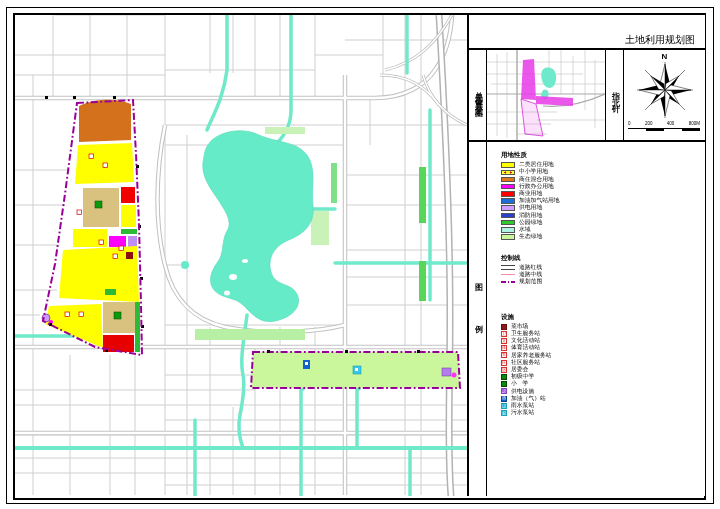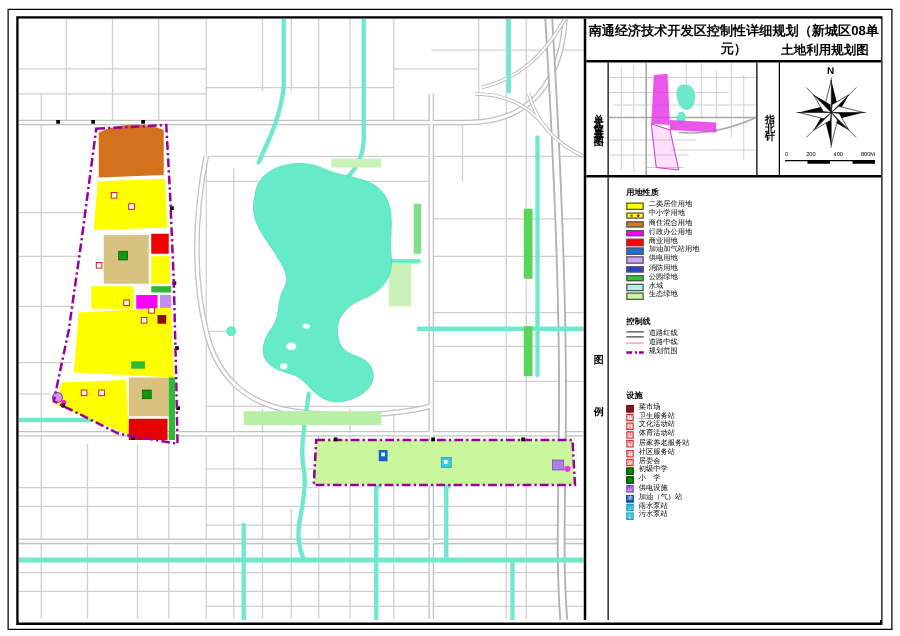--- a/index.html
+++ b/index.html
@@ -11,21 +11,21 @@
   
   .map-area{position:absolute;left:15px;top:15px;width:452px;height:481px;background:#fff;overflow:hidden;}
   .watermark{position:absolute;left:283px;top:208px;font-size:44px;font-weight:bold;
              color:rgba(255,255,255,0.92);text-shadow:2px 2px 4px rgba(110,110,110,0.8);
              letter-spacing:2px;pointer-events:none;}
 
   
   .panel{position:absolute;left:467px;top:15px;width:236px;height:481px;border-left:2px solid #000;background:#fff;}
   .title-block{position:absolute;left:0;top:0;width:236px;height:33px;border-bottom:2px solid #000;}
   .title-main{position:absolute;left:0;top:3px;width:100%;text-align:center;font-size:10.5px;font-weight:bold;}
-  .title-sub{position:absolute;right:10px;top:18px;font-size:10px;font-weight:bold;}
+  .title-sub{position:absolute;right:10px;top:18px;font-size:10px;font-weight:normal;}
 
   .row2{position:absolute;left:0;top:35px;width:236px;height:90px;border-bottom:2px solid #000;}
   .vlabel{writing-mode:vertical-rl;text-orientation:upright;font-size:8px;font-weight:bold;
           display:flex;align-items:center;justify-content:center;}
   .loc-label{position:absolute;left:0;top:0;width:17px;height:90px;border-right:1px solid #000;letter-spacing:3px;}
   .inset-cell{position:absolute;left:18px;top:0;width:118px;height:90px;border-right:1px solid #000;}
   .cmp-label{position:absolute;left:137px;top:0;width:17px;height:90px;border-right:1px solid #000;letter-spacing:7px;}
   .cmp-cell{position:absolute;left:155px;top:0;width:81px;height:90px;}
   .north-n{position:absolute;left:0;top:2px;width:100%;text-align:center;font-size:8px;font-weight:bold;}
   .rose{position:absolute;left:13px;top:11px;}
@@ -249,21 +249,20 @@
             <rect x="330" y="335" width="3" height="3"></rect>
             <rect x="402" y="335" width="3" height="3"></rect>
           </g>
       </g>
     </svg>
   </div>
 
   <div class="panel">
 
     <div class="title-block">
-      <div class="title-main">南通经济技术开发区控制性详细规划（新城区08单元）</div>
       <div class="title-sub">土地利用规划图</div>
     </div>
 
     <div class="row2">
       <div class="vlabel loc-label">单元位置示意图</div>
 
       <div class="inset-cell">
         <svg width="118" height="90" viewBox="0 0 118 90">
           <g stroke="#c9c9c9" stroke-width="0.7" fill="none">
             <path d="M10,4 V86"></path>

